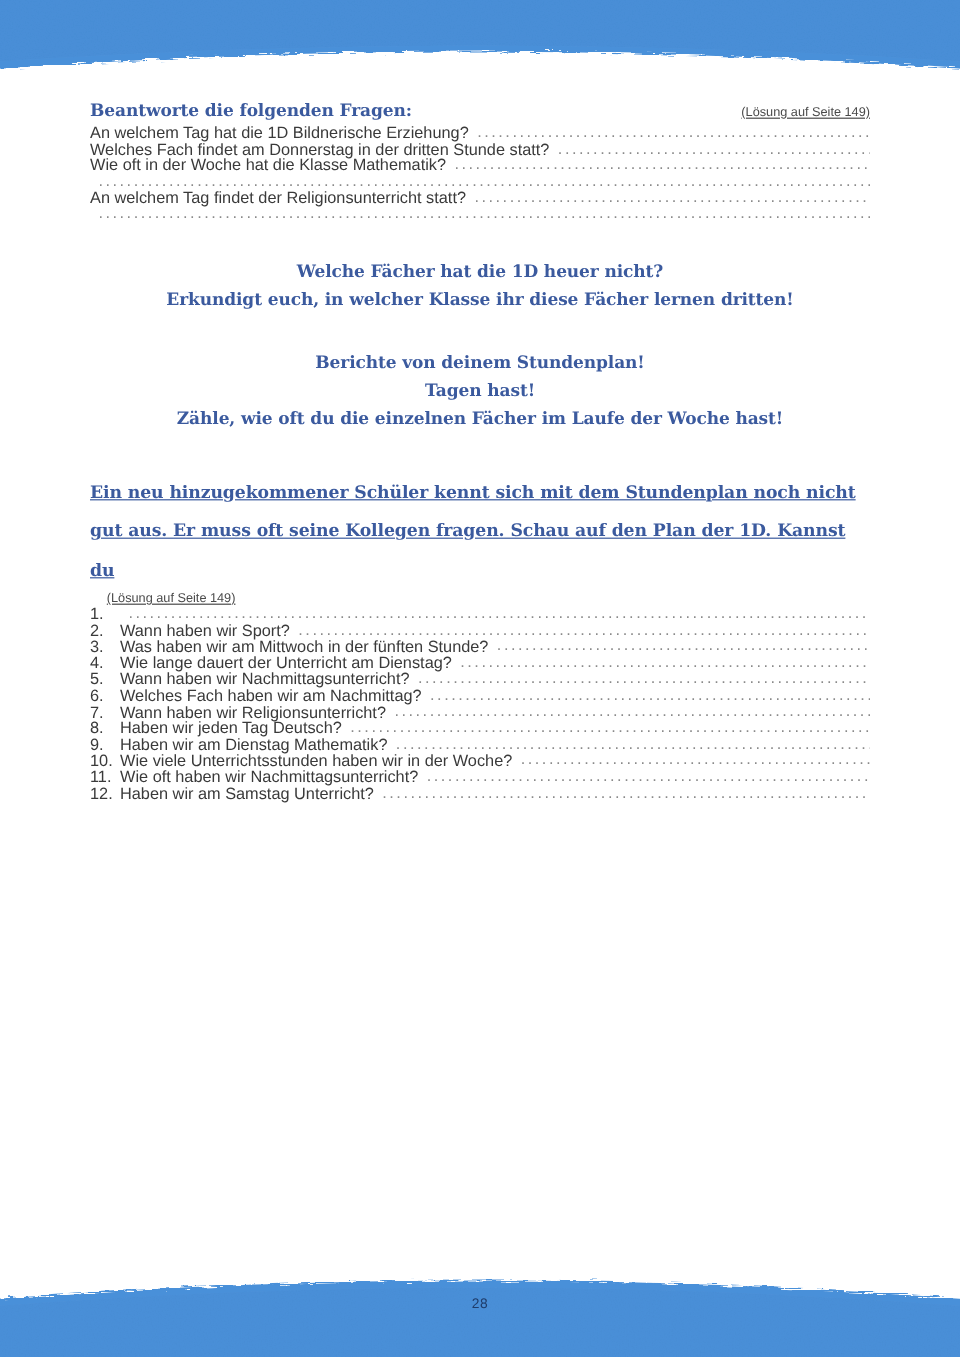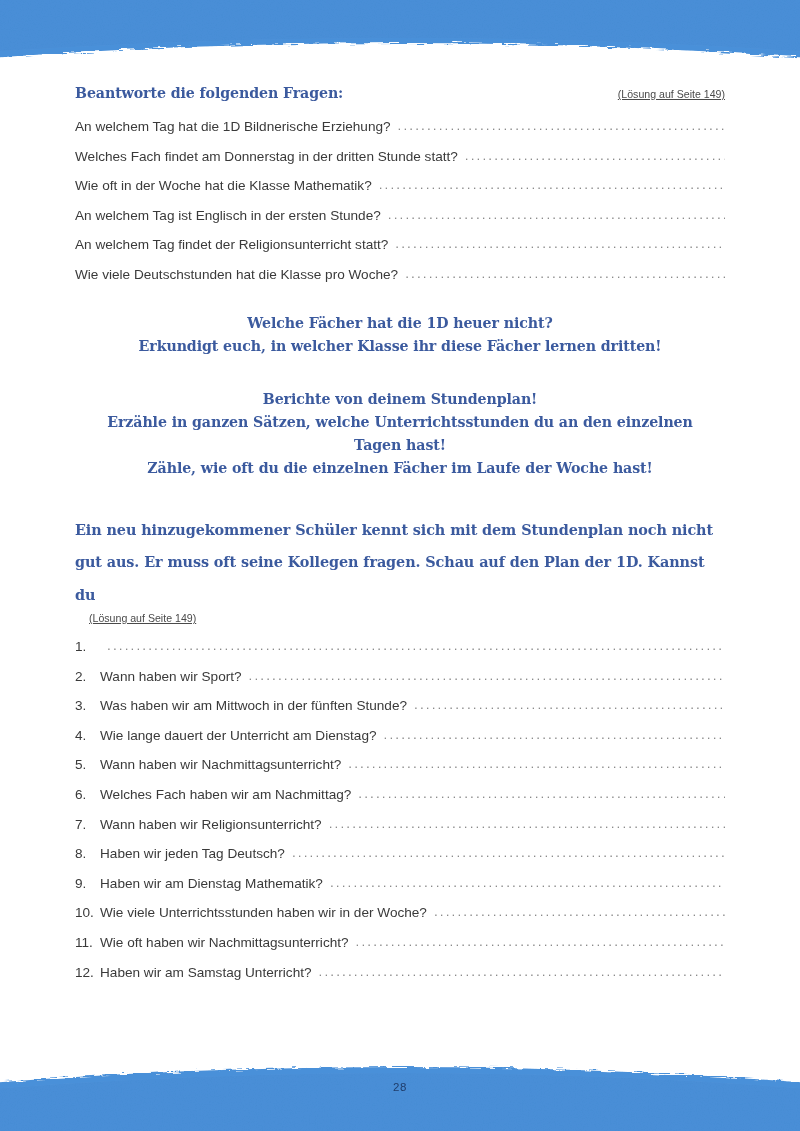--- a/index.html
+++ b/index.html
@@ -47,20 +47,21 @@
     letter-spacing: -0.1px;
     line-height: 1.55;
     white-space: nowrap;
   }
   .heading-block { margin-bottom: 0; }
   .heading-para { line-height: 1.62; text-align: center; }
   .heading-wide {
     white-space: normal;
     line-height: 2.28;
     font-size: 14.4px;
+    text-decoration: underline;
   }
 
   
   .solution-note {
     font-family: "Liberation Sans", sans-serif;
     font-size: 10.6px;
     color: #4a4a4a;
     white-space: nowrap;
   }
   .heading-row {
@@ -71,21 +72,20 @@
   }
   .heading-row .solution-note { margin-left: 14px; text-decoration: underline; }
 
   
   .q-line {
     display: flex;
     align-items: baseline;
     font-size: 13.6px;
     color: #3a3a3a;
     line-height: 1;
-    margin-top: 16px;
     width: 650px;
     justify-content: center;
   }
   .q-num {
     flex: 0 0 auto;
     width: 25px;
     text-align: left;
     color: #3a3a3a;
     font-size: 13.6px;
   }
@@ -192,41 +192,38 @@
     </div>
     <div class="q-line">
       <span class="q-text">Welches Fach findet am Donnerstag in der dritten Stunde statt?</span>
       <span class="q-dots">........................................................................................................................</span>
     </div>
     <div class="q-line">
       <span class="q-text">Wie oft in der Woche hat die Klasse Mathematik?</span>
       <span class="q-dots">........................................................................................................................</span>
     </div>
     <div class="q-line">
-      <span class="q-text">An welchem Tag ist Englisch in der ersten Stunde?</span>
       <span class="q-dots">........................................................................................................................</span>
     </div>
     <div class="q-line">
       <span class="q-text">An welchem Tag findet der Religionsunterricht statt?</span>
       <span class="q-dots">........................................................................................................................</span>
     </div>
     <div class="q-line">
-      <span class="q-text">Wie viele Deutschstunden hat die Klasse pro Woche?</span>
       <span class="q-dots">........................................................................................................................</span>
     </div>
 
     <div class="spacer-md"></div>
 
     <div class="heading heading-para">Welche Fächer hat die 1D heuer nicht?</div>
     <div class="heading heading-para">Erkundigt euch, in welcher Klasse ihr diese Fächer lernen dritten!</div>
 
     <div class="spacer-md"></div>
 
     <div class="heading heading-para">Berichte von deinem Stundenplan!</div>
-    <div class="heading heading-para">Erzähle in ganzen Sätzen, welche Unterrichtsstunden du an den einzelnen</div>
     <div class="heading heading-para">Tagen hast!</div>
     <div class="heading heading-para">Zähle, wie oft du die einzelnen Fächer im Laufe der Woche hast!</div>
 
     <div class="spacer-lg"></div>
 
     <div class="heading heading-wide">Ein neu hinzugekommener Schüler kennt sich mit dem Stundenplan noch nicht</div>
     <div class="heading heading-wide">gut aus. Er muss oft seine Kollegen fragen. Schau auf den Plan der 1D. Kannst du</div>
     <div class="heading-row">
       <div class="solution-note">(Lösung auf Seite 149)</div>
     </div>

